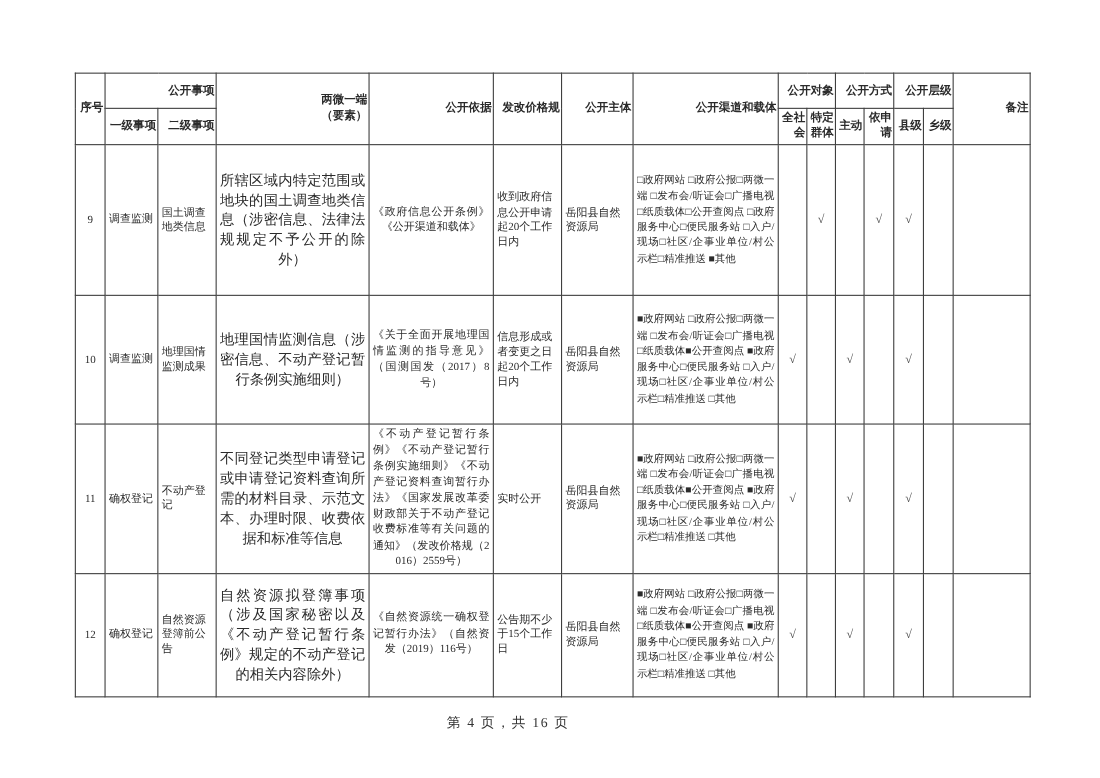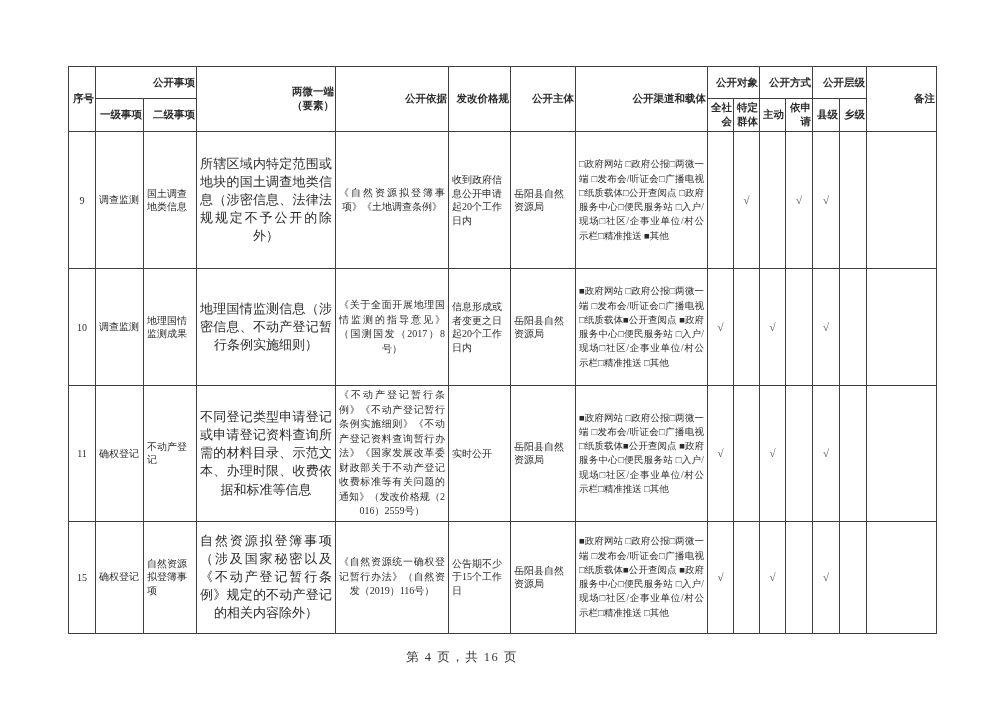--- a/index.html
+++ b/index.html
@@ -95,21 +95,21 @@
         <th>县级</th>
         <th>乡级</th>
       </tr>
     </thead>
     <tbody>
       <tr style="height:137px">
         <td class="c-num">9</td>
         <td class="c-txt">调查监测</td>
         <td class="c-txt">国土调查地类信息</td>
         <td class="c-content">所辖区域内特定范围或地块的国土调查地类信息（涉密信息、法律法规规定不予公开的除外）</td>
-        <td class="c-basis">《自然资源拟登簿事项》《土地调查条例》</td>
+        <td class="c-basis">《政府信息公开条例》《公开渠道和载体》</td>
         <td class="c-txt">收到政府信息公开申请起20个工作日内</td>
         <td class="c-txt">岳阳县自然资源局</td>
         <td class="c-channel">□政府网站 □政府公报□两微一端 □发布会/听证会□广播电视 □纸质载体□公开查阅点 □政府服务中心□便民服务站 □入户/现场□社区/企事业单位/村公示栏□精准推送 ■其他</td>
         <td class="c-check"></td>
         <td class="c-check">√</td>
         <td class="c-check"></td>
         <td class="c-check">√</td>
         <td class="c-check">√</td>
         <td class="c-check"></td>
         <td class="c-txt"></td>
@@ -142,23 +142,23 @@
         <td class="c-channel">■政府网站 □政府公报□两微一端 □发布会/听证会□广播电视 □纸质载体■公开查阅点 ■政府服务中心□便民服务站 □入户/现场□社区/企事业单位/村公示栏□精准推送 □其他</td>
         <td class="c-check">√</td>
         <td class="c-check"></td>
         <td class="c-check">√</td>
         <td class="c-check"></td>
         <td class="c-check">√</td>
         <td class="c-check"></td>
         <td class="c-txt"></td>
       </tr>
       <tr style="height:112px">
-        <td class="c-num">15</td>
+        <td class="c-num">12</td>
         <td class="c-txt">确权登记</td>
-        <td class="c-txt">自然资源拟登簿事项</td>
+        <td class="c-txt">自然资源登簿前公告</td>
         <td class="c-content">自然资源拟登簿事项（涉及国家秘密以及《不动产登记暂行条例》规定的不动产登记的相关内容除外）</td>
         <td class="c-basis">《自然资源统一确权登记暂行办法》（自然资发（2019）116号）</td>
         <td class="c-txt">公告期不少于15个工作日</td>
         <td class="c-txt">岳阳县自然资源局</td>
         <td class="c-channel">■政府网站 □政府公报□两微一端 □发布会/听证会□广播电视 □纸质载体■公开查阅点 ■政府服务中心□便民服务站 □入户/现场□社区/企事业单位/村公示栏□精准推送 □其他</td>
         <td class="c-check">√</td>
         <td class="c-check"></td>
         <td class="c-check">√</td>
         <td class="c-check"></td>
         <td class="c-check">√</td>

